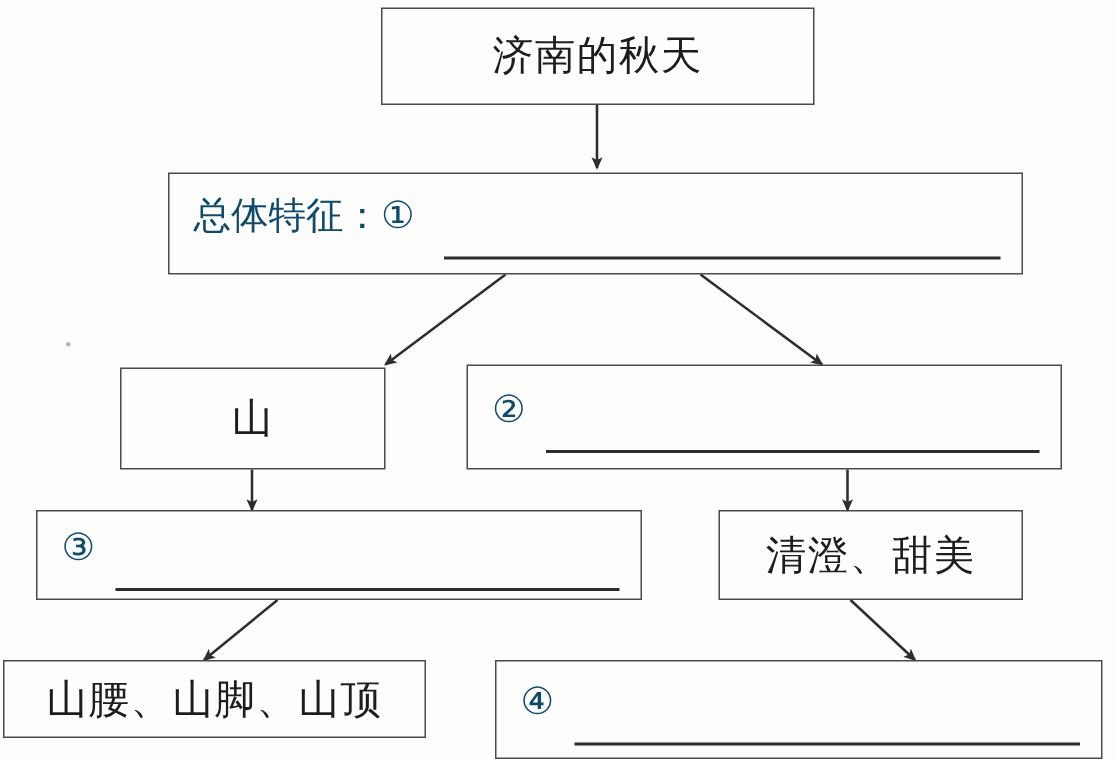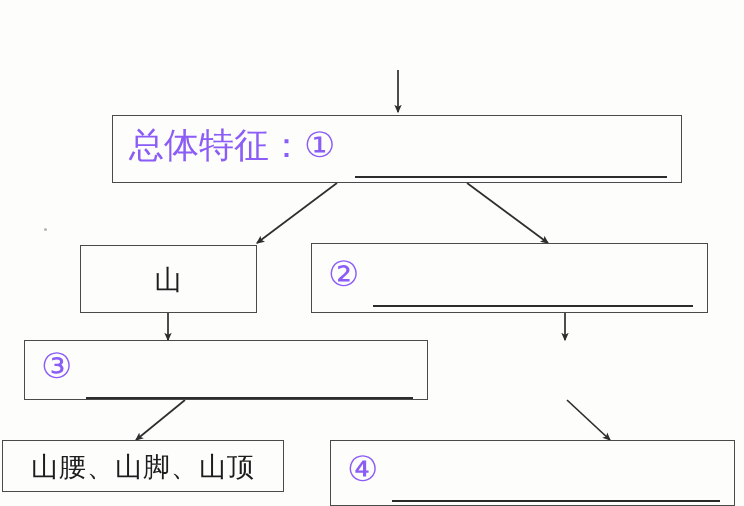--- a/index.html
+++ b/index.html
@@ -41,23 +41,23 @@
   }
   
   .fill {
     display: flex;
     align-items: flex-end;
     width: 100%;
     box-sizing: border-box;
     padding-left: 16px;
   }
   .marker {
-    font-size: 35px;
+    font-size: 25px;
     line-height: 1;
-    color: #8b5cf6;
+    color: #0c4a6e;
     font-family: Liberation Sans, sans-serif;
     white-space: nowrap;
     position: relative;
     top: -5px;
   }
   .blank {
     flex: 1 1 auto;
     border-bottom: 2px solid #2c2c2c;
     height: 1px;
     margin-left: 14px;
@@ -104,20 +104,23 @@
 
     <line x1="565" y1="313" x2="565" y2="340" stroke="#2e2e2e" stroke-width="1.7" marker-end="url(#ah)"></line>
 
     <line x1="185" y1="400" x2="136" y2="440" stroke="#2e2e2e" stroke-width="1.7" marker-end="url(#ah)"></line>
 
     <line x1="567" y1="400" x2="610" y2="440" stroke="#2e2e2e" stroke-width="1.7" marker-end="url(#ah)"></line>
   </svg>
 
   <div class="speck" style="left:44px; top:228px;"></div>
 
+  <div class="node center" style="left:254px; top:5px; width:289px; height:65px;">
+    <span class="node-label">济南的秋天</span>
+  </div>
 
   <div class="node left" style="left:112px; top:115px; width:570px; height:68px;">
     <div class="fill">
       <span class="marker">总体特征：</span>
       <span class="marker">①</span>
       <span class="blank wide"></span>
     </div>
   </div>
 
   <div class="node center" style="left:80px; top:245px; width:177px; height:68px;">
@@ -131,20 +134,23 @@
     </div>
   </div>
 
   <div class="node left" style="left:24px; top:340px; width:404px; height:60px;">
     <div class="fill">
       <span class="marker">③</span>
       <span class="blank"></span>
     </div>
   </div>
 
+  <div class="node center" style="left:479px; top:340px; width:203px; height:60px;">
+    <span class="node-label">清澄、甜美</span>
+  </div>
 
   <div class="node center" style="left:2px; top:440px; width:282px; height:52px;">
     <span class="node-label">山腰、山脚、山顶</span>
   </div>
 
   <div class="node left" style="left:330px; top:440px; width:405px; height:66px;">
     <div class="fill">
       <span class="marker">④</span>
       <span class="blank"></span>
     </div>

